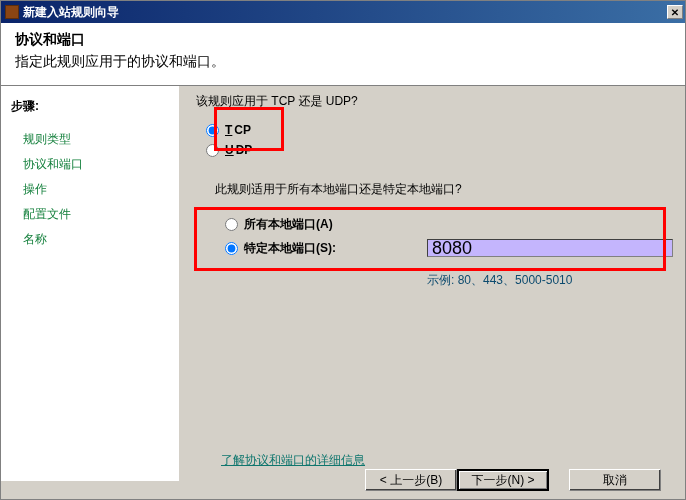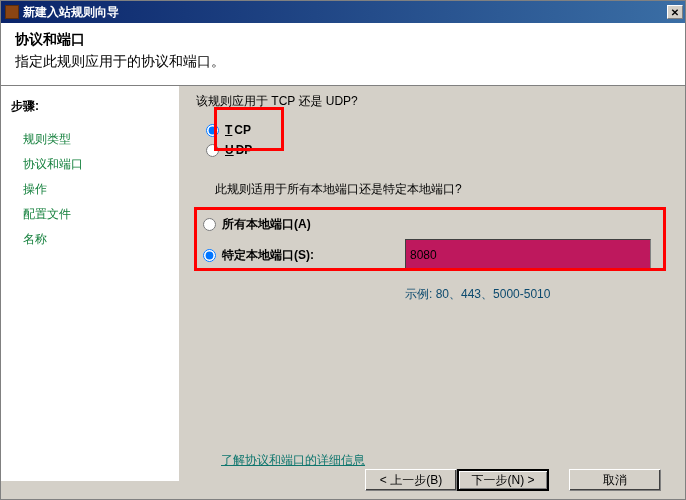--- a/index.html
+++ b/index.html
@@ -21,24 +21,24 @@
     .question { color: #000000; margin-bottom: 10px; }
     .radio-group { margin-left: 10px; }
     .radio-row { display: flex; align-items: center; gap: 6px; padding: 3px 0; }
     .radio-row input[type="radio"] { margin: 0; }
     .radio-row label { font-weight: bold; color: #000; display: flex; align-items: center; gap: 2px;}
     .radio-row label u { text-decoration: underline; }
     .highlight-box-1 { border: 3px solid #ff0000; position: absolute; left: 213px; top: 106px; width: 70px; height: 44px; pointer-events: none; }
     .highlight-box-2 { border: 3px solid #ff0000; position: absolute; left: 193px; top: 206px; width: 472px; height: 64px; pointer-events: none; }
     .group1 { position: absolute; top: 92px; left: 195px; }
     .group2-q { position: absolute; top: 180px; left: 195px; margin-left: 19px; }
-    .group2 { position: absolute; top: 212px; left: 202px; }
+    .group2 { position: absolute; top: 212px; left: 224px; }
     .port-input-row { display: flex; align-items: center; gap: 2px; }
     .port-label-cell { width: 200px; }
-    .port-input { width: 246px; height: 32px; border: 1px solid #808080; border-top-color: #404040; border-left-color: #404040; background: #be185d; padding: 1px 4px; font-size: 12px; }
+    .port-input { width: 246px; height: 18px; border: 1px solid #808080; border-top-color: #404040; border-left-color: #404040; background: #c4b5fd; padding: 1px 4px; font-size: 18px; }
     .example-text { margin-left: 200px; color: #0c4a6e; margin-top: 12px; padding-left: 2px;}
     .link-details { color: #0f766e; text-decoration: underline; cursor: pointer; position: absolute; bottom: 30px; left: 220px; }
     .footer { position: absolute; bottom: 8px; right: 24px; display: flex; gap: 0; align-items: flex-end; }
     .btn { min-width: 92px; height: 22px; background: #d4d0c8; border: 1px solid #808080; border-top-color: #fff; border-left-color: #fff; box-shadow: inset -1px -1px 0 #404040; cursor: pointer; font-size: 12px; padding: 0 8px; }
     .btn.default { border: 2px solid #000; box-shadow: inset 1px 1px 0 #fff, inset -1px -1px 0 #808080; }
     .btn-spacer { width: 20px; }
   </style>
 </head>
 <body>
 

